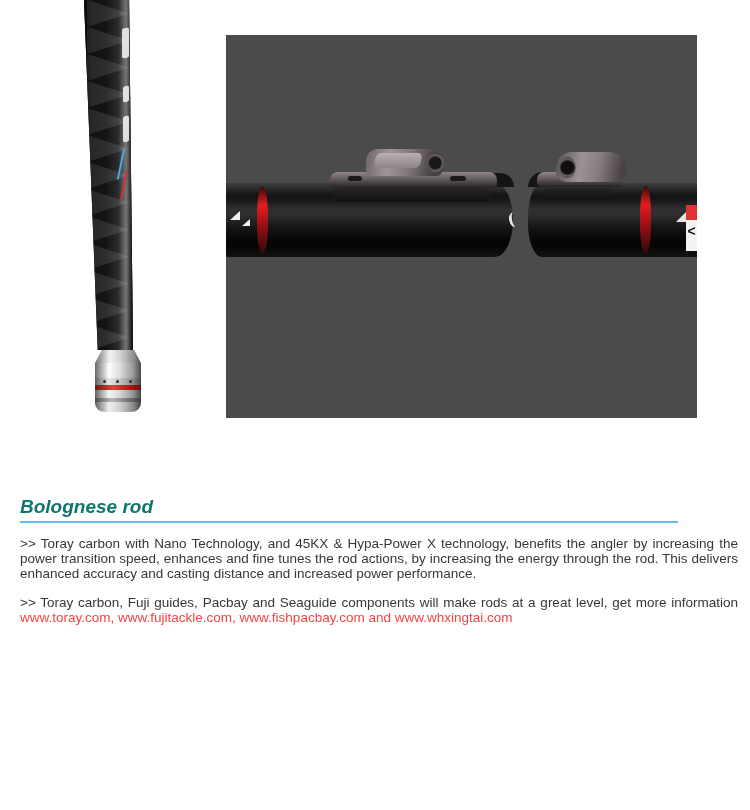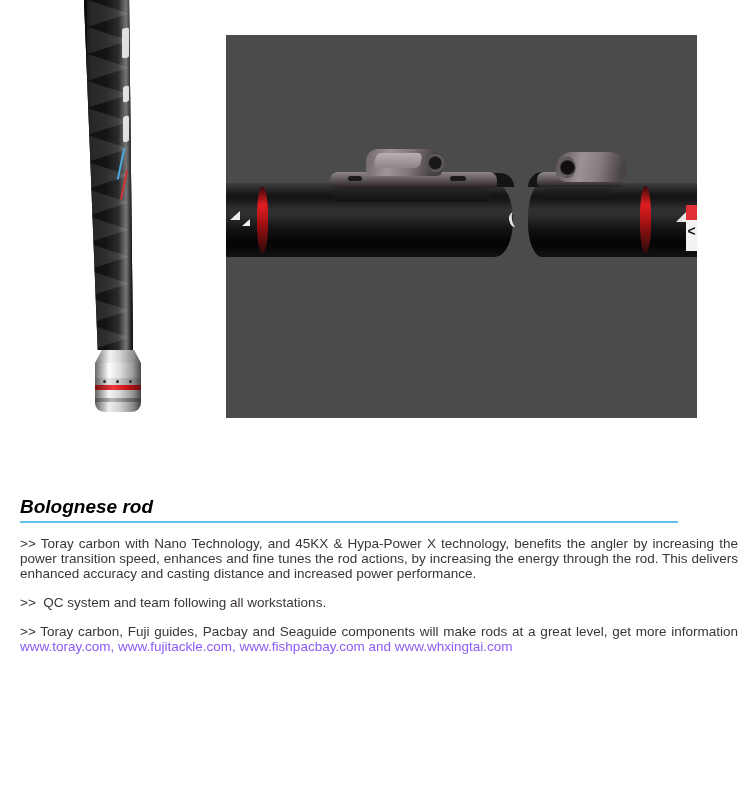--- a/index.html
+++ b/index.html
@@ -81,26 +81,26 @@
 
   .rod-label{position:absolute;left:460px;top:170px;width:11px;height:46px;background:#f4f3f1;}
   .label-red{width:100%;height:15px;background:#e03236;}
   .label-glyph{position:absolute;left:0;top:16px;width:100%;text-align:center;
       font-size:14px;font-weight:bold;color:#141414;line-height:20px;}
   .label-notch{position:absolute;left:450px;top:177px;width:10px;height:10px;background:#e9e7e4;
       clip-path:polygon(100% 0,100% 100%,0 100%);}
 
   
   .content{position:absolute;left:20px;top:496px;width:718px;}
-  .title{margin:0;font-size:19px;font-weight:bold;font-style:italic;color:#000000;letter-spacing:0;}
+  .title{margin:0;font-size:19px;font-weight:bold;font-style:italic;color:#0f766e;letter-spacing:0;}
   .rule{margin-top:3px;width:658px;height:2px;background:#62bfe9;}
   .para{margin:0 0 14px 0;font-size:13.5px;line-height:15px;color:#3b3537;
         text-align:justify;white-space:pre-wrap;}
   .para.first{margin-top:13px;}
-  .link,.link-sep{color:#8b5cf6;text-decoration:none;}
+  .link,.link-sep{color:#ef4444;text-decoration:none;}
 </style>
 </head>
 <body>
 
 <div class="page">
 
   <div class="rod-vertical">
     <div class="blank">
       <svg preserveAspectRatio="none">
         <defs>
@@ -170,17 +170,16 @@
     <div class="rod-label">
       <div class="label-red"></div>
       <div class="label-glyph">&lt;</div>
     </div>
   </div>
 
   <div class="content">
     <h2 class="title">Bolognese rod</h2>
     <div class="rule"></div>
     <p class="para first">&gt;&gt; Toray carbon with Nano Technology, and 45KX &amp; Hypa-Power X technology, benefits the angler by increasing the power transition speed, enhances and fine tunes the rod actions, by increasing the energy through the rod. This delivers enhanced accuracy and casting distance and increased power performance.</p>
-    <p class="para">&gt;&gt;  QC system and team following all workstations.</p>
     <p class="para closing"><span>&gt;&gt; Toray carbon, Fuji guides, Pacbay and Seaguide components will make rods at a great level, get more information </span><a href="#" class="link">www.toray.com</a><span class="link-sep">, </span><a href="#" class="link">www.fujitackle.com</a><span class="link-sep">, </span><a href="#" class="link">www.fishpacbay.com</a><span class="link-sep"> and </span><a href="#" class="link">www.whxingtai.com</a></p>
   </div>
 
 </div>
 
 </body></html>

